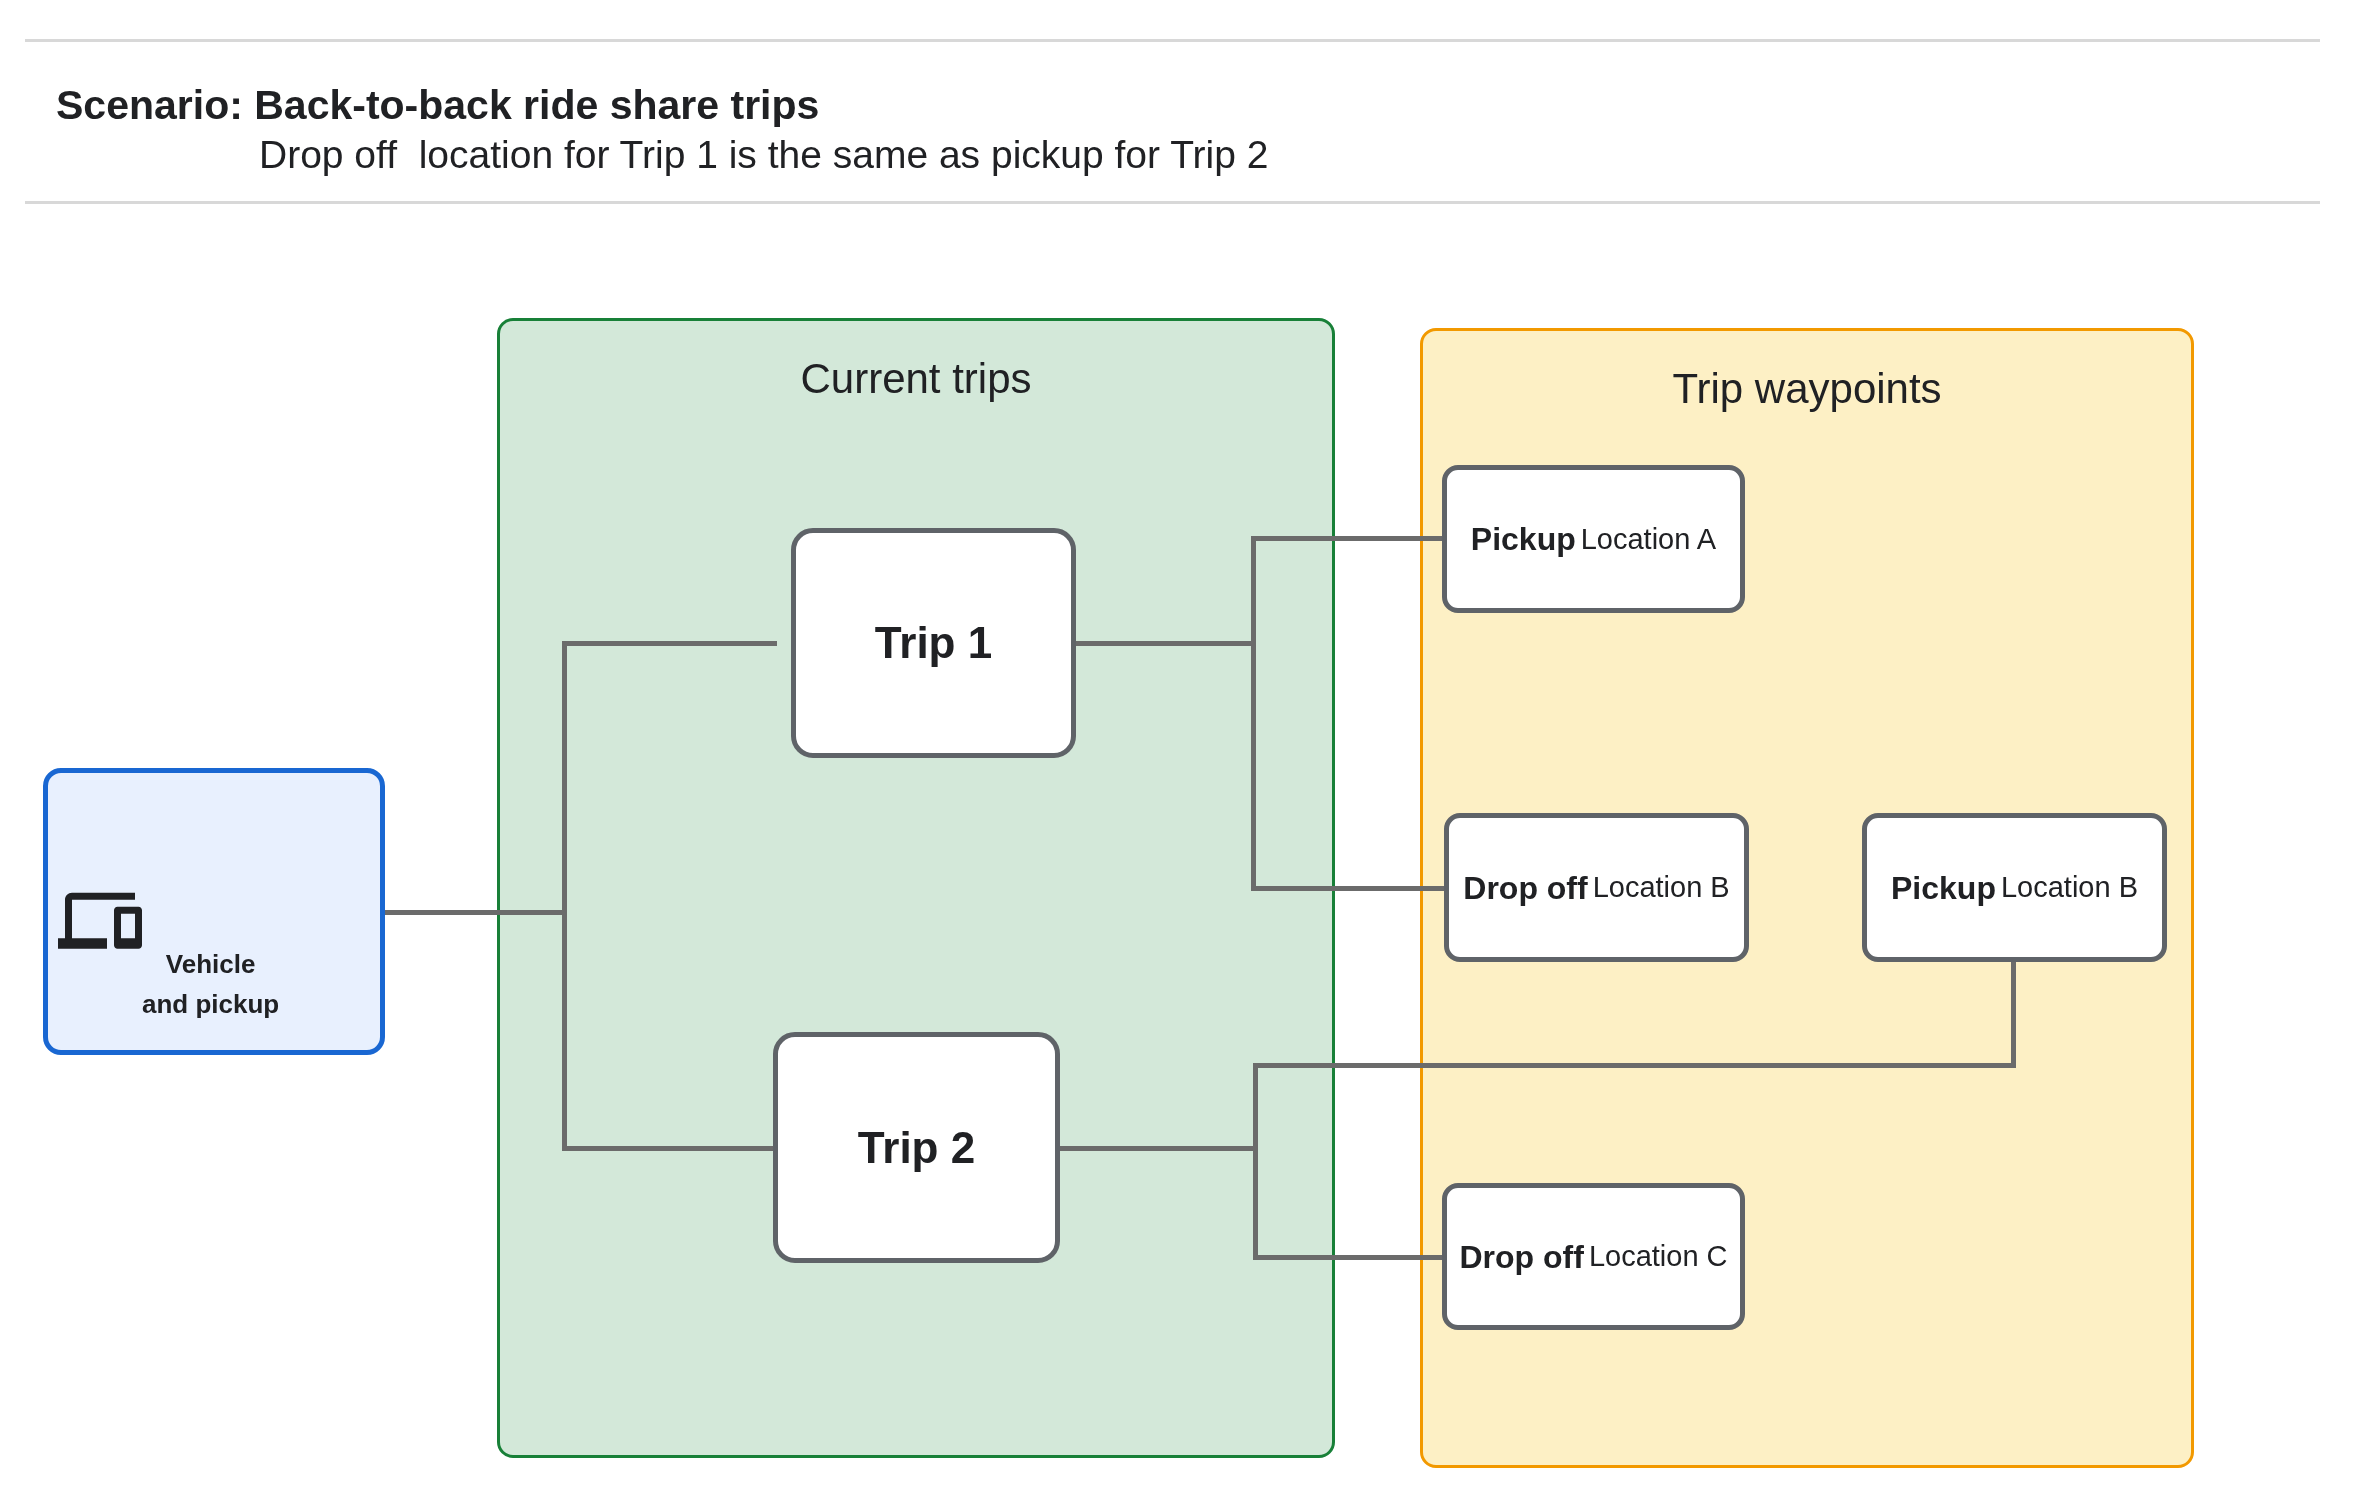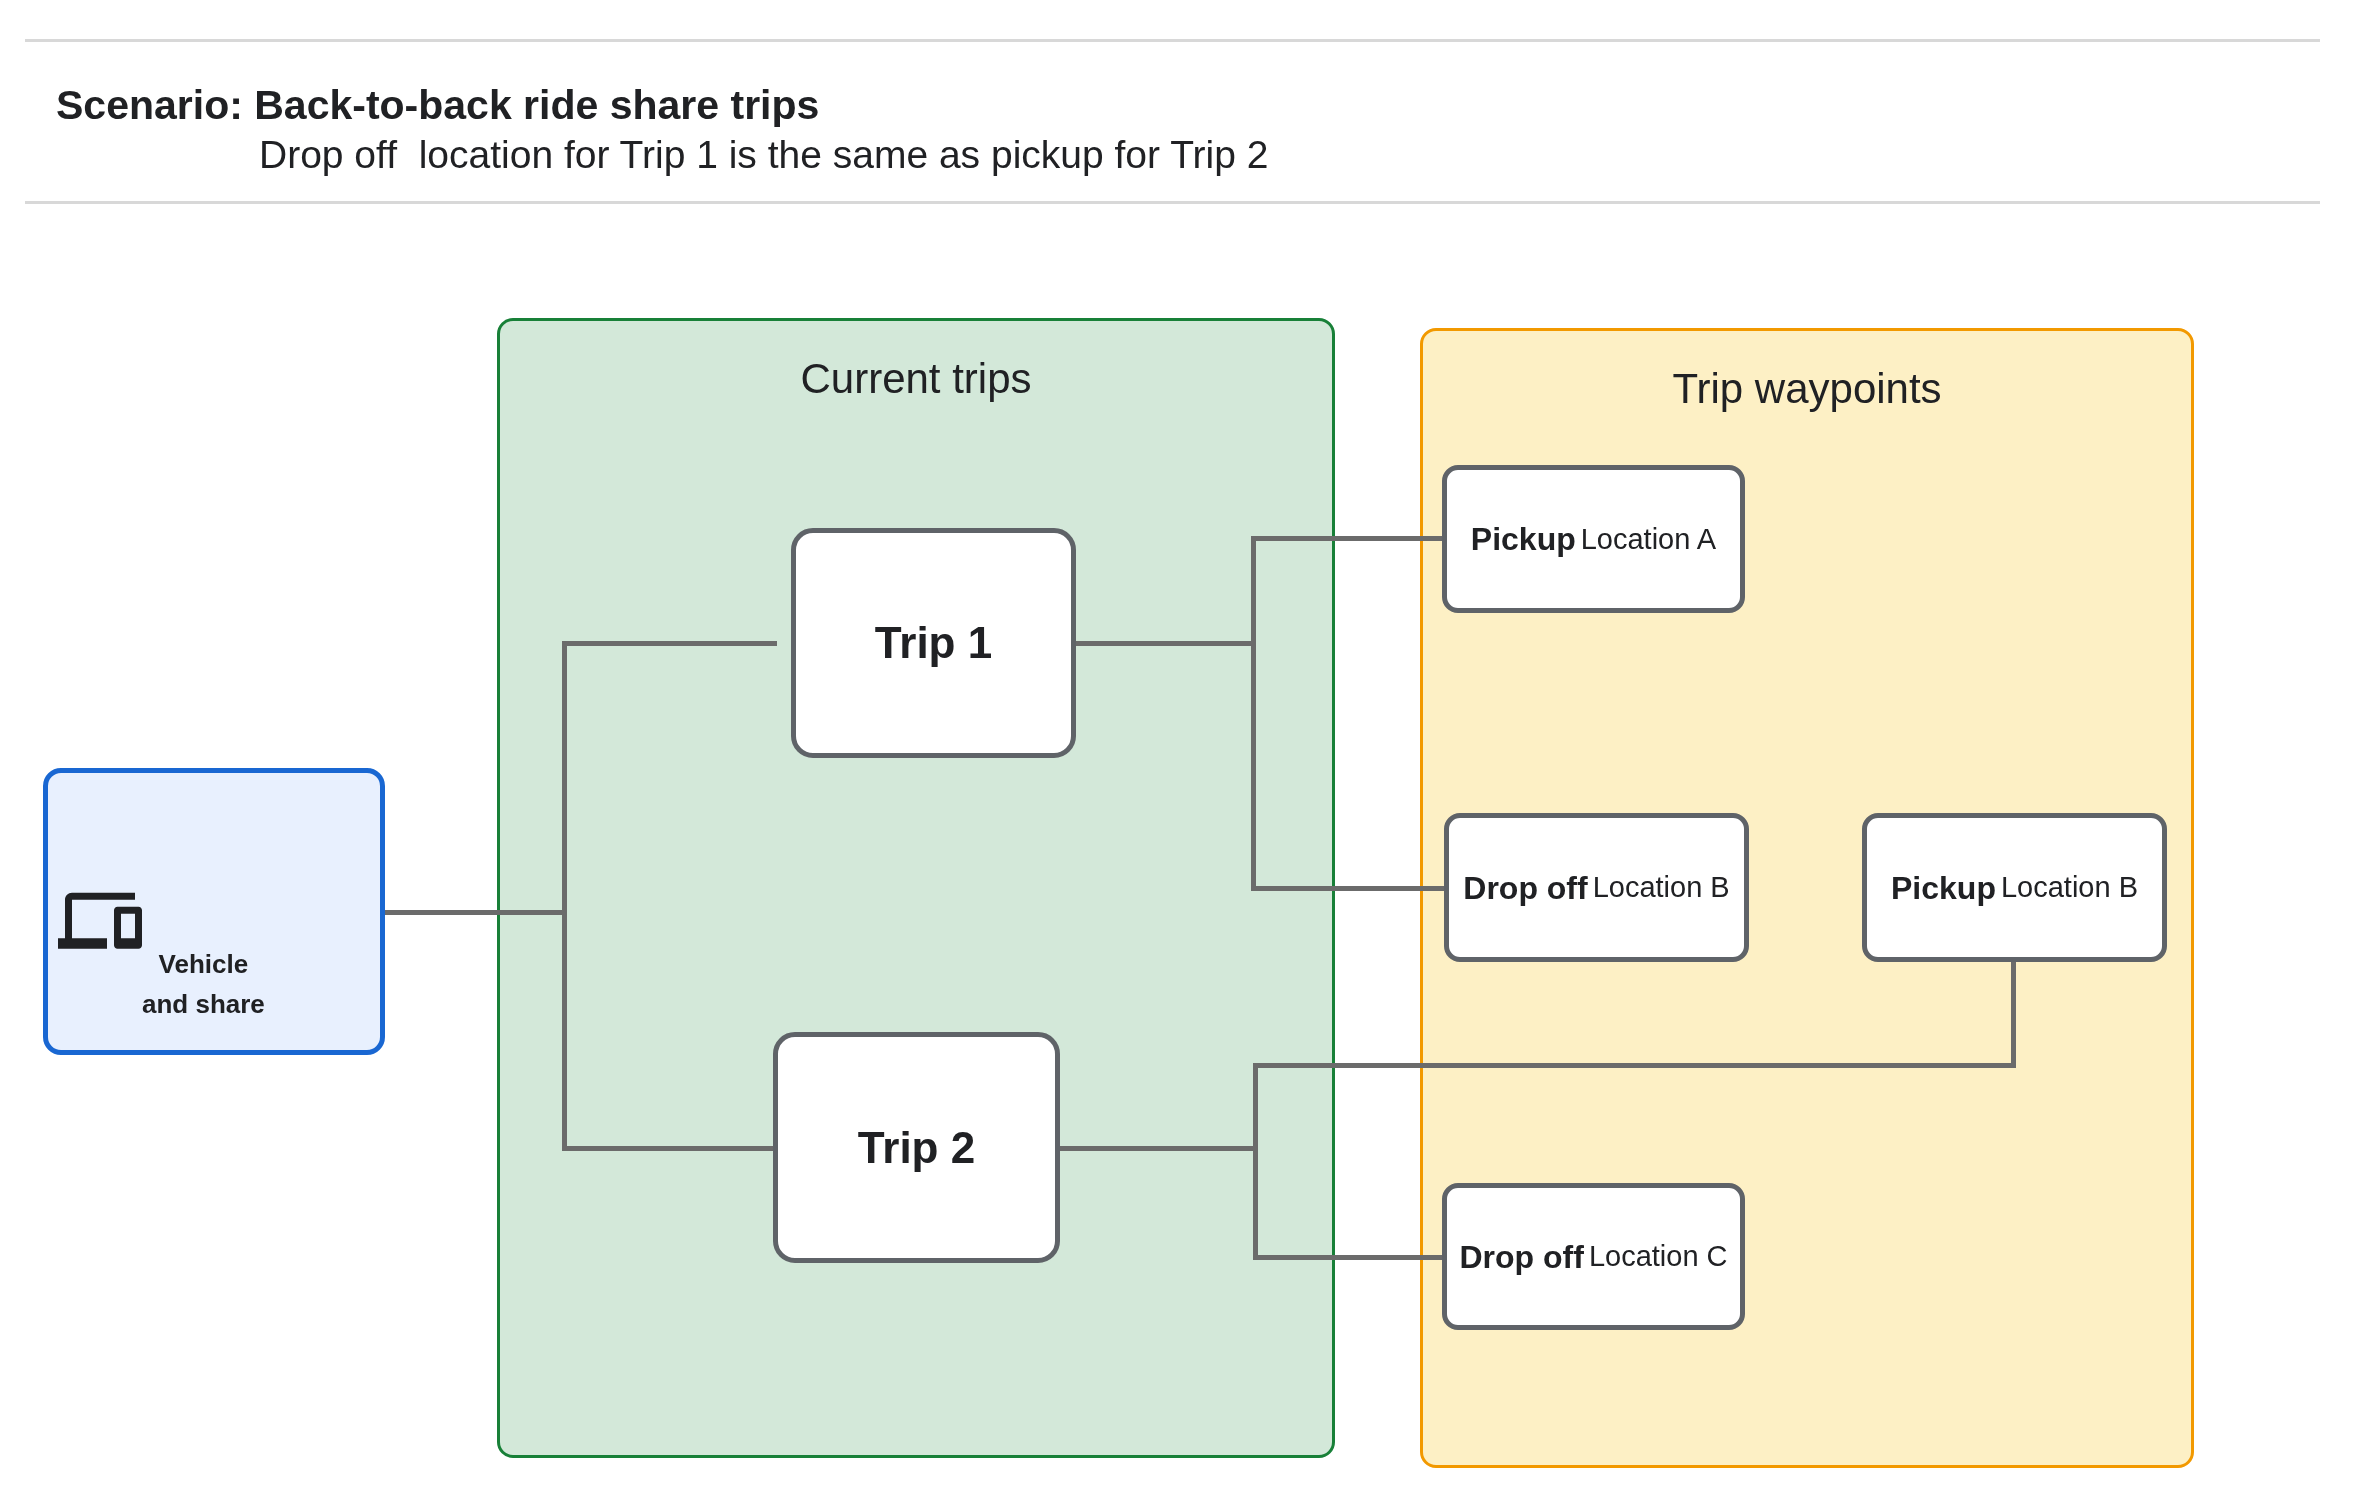--- a/index.html
+++ b/index.html
@@ -87,21 +87,21 @@
   <div class="conn h" style="left:1253px;top:1255px;width:191px;"></div>
 
   <div class="node vehicle">
     <span class="icon">
       <svg width="84" height="70" viewBox="0 1.5 24 20" aria-hidden="true">
         <path fill="#202124" d="M4 6h18V4H4c-1.1 0-2 .9-2 2v11H0v3h14v-3H4V6zm19 2h-6c-.55 0-1 .45-1 1v10c0 .55.45 1 1 1h6c.55 0 1-.45 1-1V9c0-.55-.45-1-1-1zm-1 9h-4v-7h4v7z"></path>
       </svg>
     </span>
     <div class="vehicle-label">
       <div>Vehicle</div>
-      <div>and share</div>
+      <div>and pickup</div>
     </div>
   </div>
 
   <div class="node trip trip-1">
     <span>Trip 1</span>
   </div>
   <div class="node trip trip-2">
     <span>Trip 2</span>
   </div>
 

